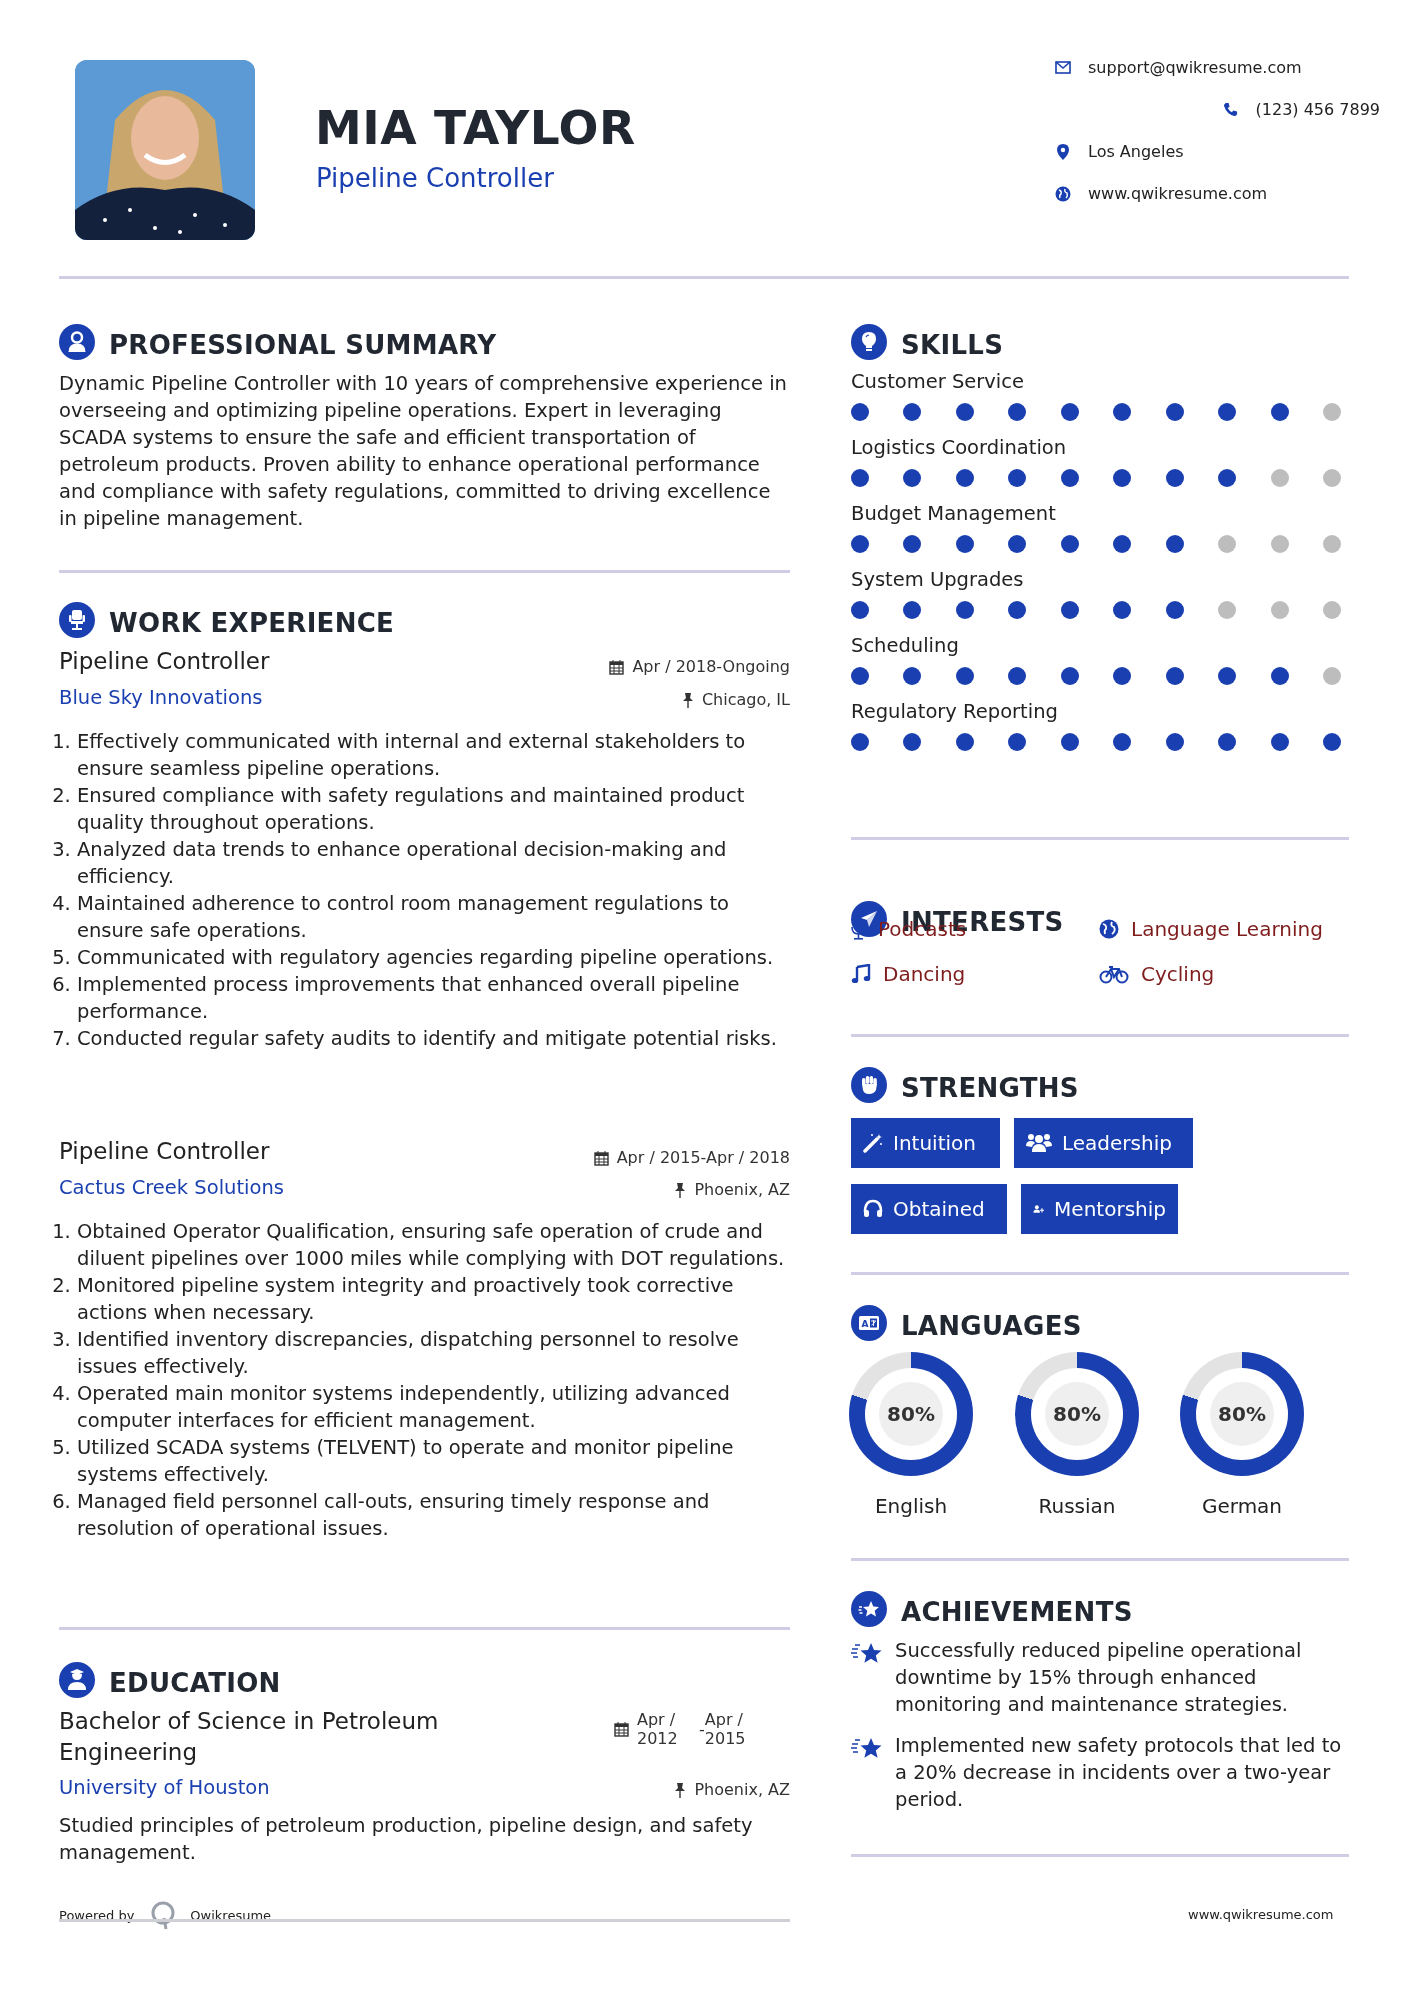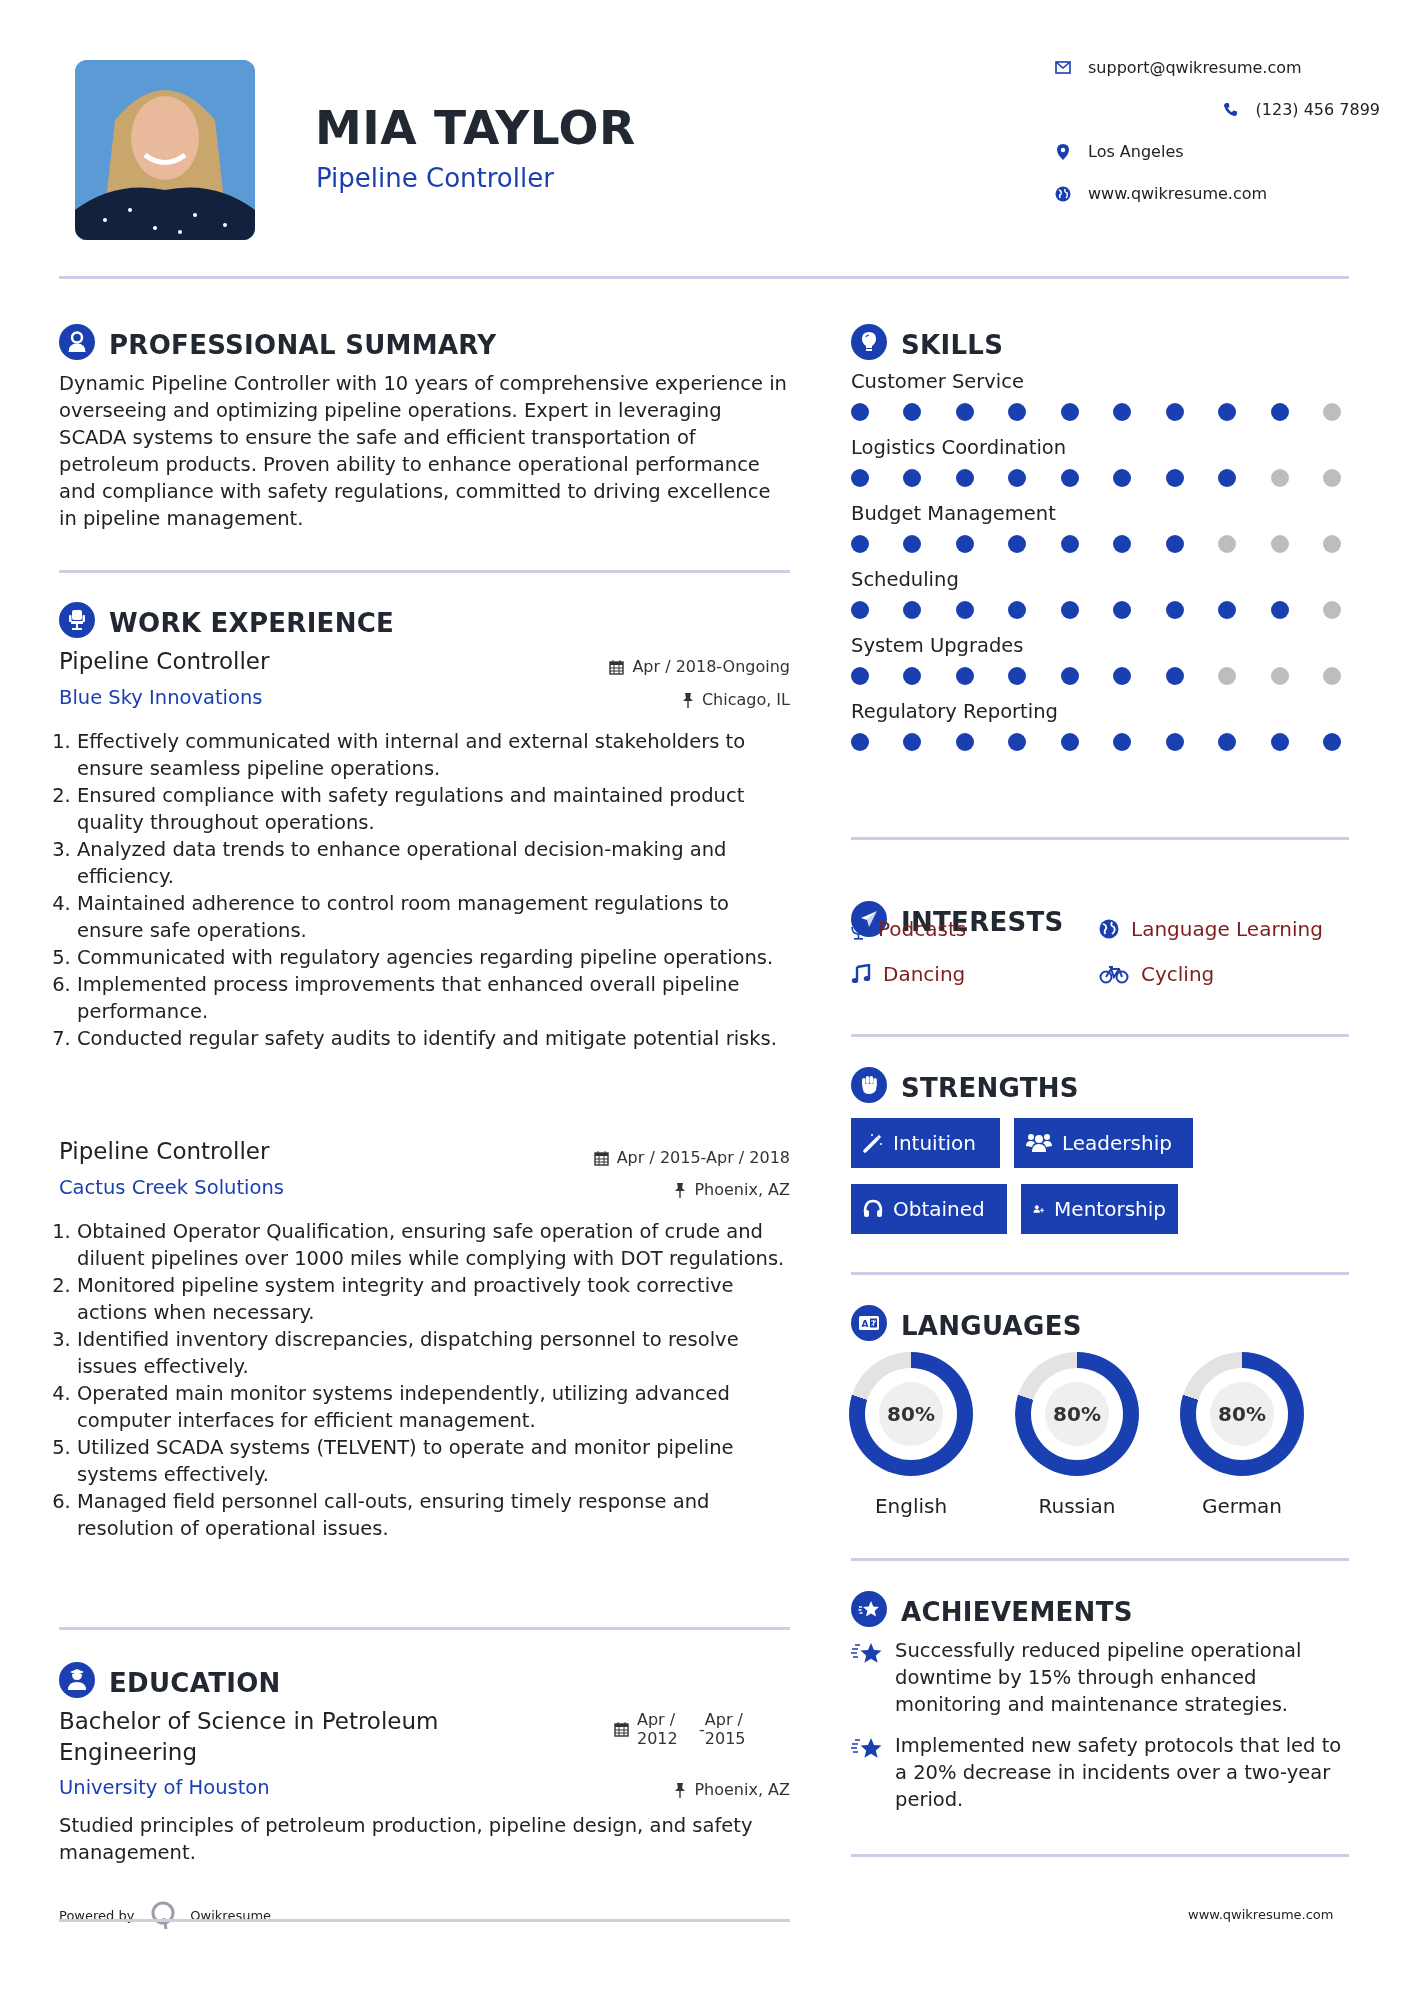--- a/index.html
+++ b/index.html
@@ -278,46 +278,46 @@
         <span class="dot"></span>
         <span class="dot"></span>
         <span class="dot"></span>
         <span class="dot"></span>
         <span class="dot off"></span>
         <span class="dot off"></span>
         <span class="dot off"></span>
       </div>
     </div>
     <div style="margin-bottom: 15px;">
+      <div class="skill-label">System Upgrades</div>
+      <div class="dots">
+        <span class="dot"></span>
+        <span class="dot"></span>
+        <span class="dot"></span>
+        <span class="dot"></span>
+        <span class="dot"></span>
+        <span class="dot"></span>
+        <span class="dot"></span>
+        <span class="dot off"></span>
+        <span class="dot off"></span>
+        <span class="dot off"></span>
+      </div>
+    </div>
+    <div style="margin-bottom: 15px;">
       <div class="skill-label">Scheduling</div>
       <div class="dots">
         <span class="dot"></span>
         <span class="dot"></span>
         <span class="dot"></span>
         <span class="dot"></span>
         <span class="dot"></span>
         <span class="dot"></span>
         <span class="dot"></span>
         <span class="dot"></span>
         <span class="dot"></span>
-        <span class="dot off"></span>
-      </div>
-    </div>
-    <div style="margin-bottom: 15px;">
-      <div class="skill-label">System Upgrades</div>
-      <div class="dots">
-        <span class="dot"></span>
-        <span class="dot"></span>
-        <span class="dot"></span>
-        <span class="dot"></span>
-        <span class="dot"></span>
-        <span class="dot"></span>
-        <span class="dot"></span>
-        <span class="dot off"></span>
-        <span class="dot off"></span>
         <span class="dot off"></span>
       </div>
     </div>
     <div style="margin-bottom: 0px;">
       <div class="skill-label">Regulatory Reporting</div>
       <div class="dots">
         <span class="dot"></span>
         <span class="dot"></span>
         <span class="dot"></span>
         <span class="dot"></span>

